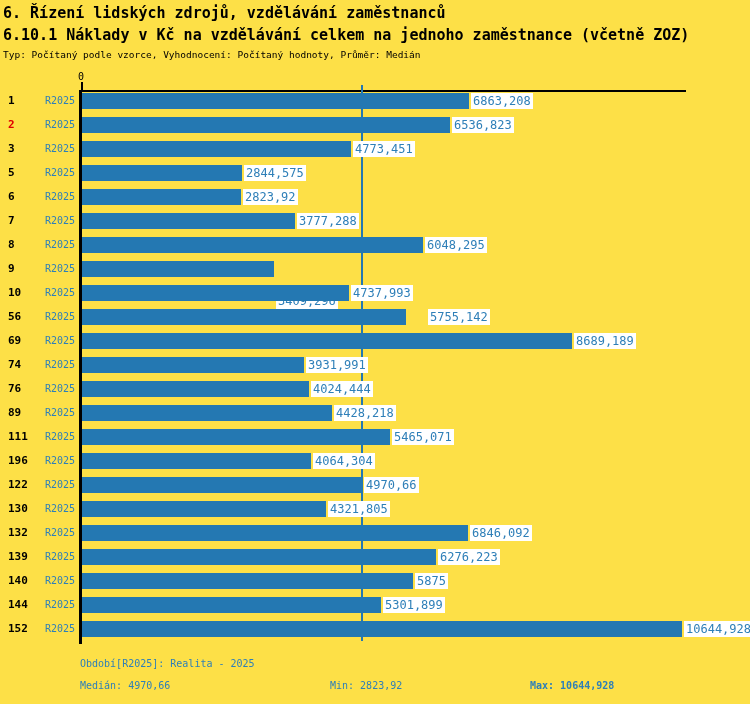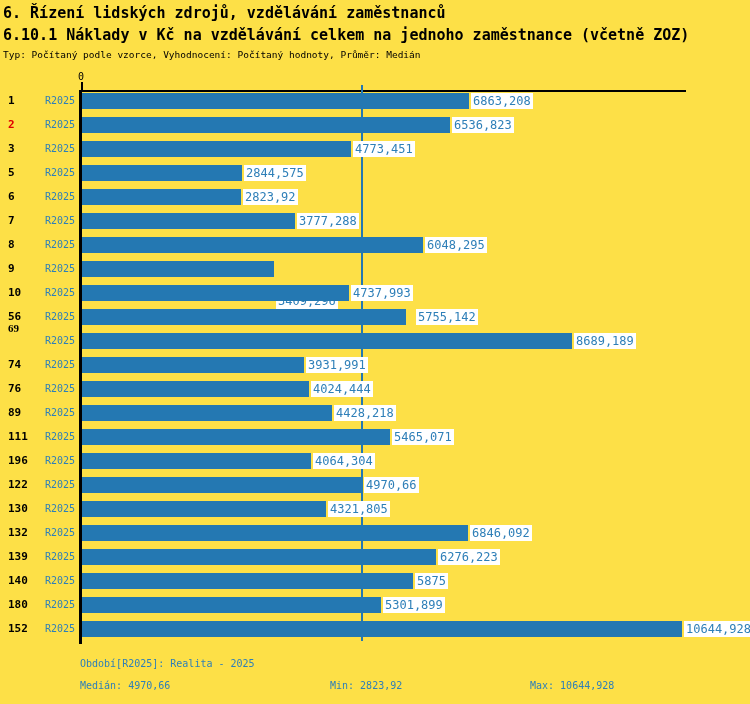--- a/index.html
+++ b/index.html
@@ -18,21 +18,21 @@
 
   #rows{position:absolute;left:0;top:0;width:750px;height:704px;z-index:2;}
   .rid{position:absolute;left:8px;height:16px;line-height:16px;font-size:11px;font-weight:bold;color:#000;white-space:pre;}
   .rser{position:absolute;left:45px;height:16px;line-height:16px;font-size:10px;white-space:pre;}
   .bar{position:absolute;height:16px;}
   .val{position:absolute;height:16px;line-height:16px;font-size:12px;background:#ffffff;padding:0 2px;white-space:pre;}
 
   .f-period{position:absolute;left:80px;top:658px;font-size:10px;white-space:pre;}
   .f-median{position:absolute;left:80px;top:680px;font-size:10px;white-space:pre;}
   .f-min{position:absolute;left:330px;top:680px;font-size:10px;white-space:pre;}
-  .f-max{position:absolute;left:530px;top:680px;font-size:10px;white-space:pre;}
+  .f-max{position:absolute;left:530px;top:680px;font-size:10px;white-space:pre;font-weight:bold;}
 </style>
 </head>
 <body>
 
 <div class="page">
 
   <div class="title1">6. Řízení lidských zdrojů, vzdělávání zaměstnanců</div>
   <div class="title2">6.10.1 Náklady v Kč na vzdělávání celkem na jednoho zaměstnance (včetně ZOZ)</div>
   <div class="meta">Typ: Počítaný podle vzorce, Vyhodnocení: Počítaný hodnoty, Průměr: Medián</div>
 
@@ -75,22 +75,22 @@
         <span class="rser" style="top: 261px; color: rgb(46, 127, 184);">R2025</span>
         <div class="bar" style="left: 82px; top: 261px; width: 192px; background: rgb(36, 120, 178);"></div>
         <span class="val" style="left: 276px; top: 261px; color: rgb(46, 127, 184); margin-top: 32px;">3409,296</span>
         <span class="rid" style="top: 285px; color: rgb(0, 0, 0);">10</span>
         <span class="rser" style="top: 285px; color: rgb(46, 127, 184);">R2025</span>
         <div class="bar" style="left: 82px; top: 285px; width: 267px; background: rgb(36, 120, 178);"></div>
         <span class="val" style="left: 351px; top: 285px; color: rgb(46, 127, 184);">4737,993</span>
         <span class="rid" style="top: 309px; color: rgb(0, 0, 0);">56</span>
         <span class="rser" style="top: 309px; color: rgb(46, 127, 184);">R2025</span>
         <div class="bar" style="left: 82px; top: 309px; width: 324px; background: rgb(36, 120, 178);"></div>
-        <span class="val" style="left: 416px; top: 309px; color: rgb(46, 127, 184);">5755,142</span>
-        <span class="rid" style="top: 320px; color: rgb(0, 0, 0); font-family: Liberation Serif, serif;">69</span>
+        <span class="val" style="left: 428px; top: 309px; color: rgb(46, 127, 184);">5755,142</span>
+        <span class="rid" style="top: 333px; color: rgb(0, 0, 0);">69</span>
         <span class="rser" style="top: 333px; color: rgb(46, 127, 184);">R2025</span>
         <div class="bar" style="left: 82px; top: 333px; width: 490px; background: rgb(36, 120, 178);"></div>
         <span class="val" style="left: 574px; top: 333px; color: rgb(46, 127, 184);">8689,189</span>
         <span class="rid" style="top: 357px; color: rgb(0, 0, 0);">74</span>
         <span class="rser" style="top: 357px; color: rgb(46, 127, 184);">R2025</span>
         <div class="bar" style="left: 82px; top: 357px; width: 222px; background: rgb(36, 120, 178);"></div>
         <span class="val" style="left: 306px; top: 357px; color: rgb(46, 127, 184);">3931,991</span>
         <span class="rid" style="top: 381px; color: rgb(0, 0, 0);">76</span>
         <span class="rser" style="top: 381px; color: rgb(46, 127, 184);">R2025</span>
         <div class="bar" style="left: 82px; top: 381px; width: 227px; background: rgb(36, 120, 178);"></div>
@@ -120,21 +120,21 @@
         <div class="bar" style="left: 82px; top: 525px; width: 386px; background: rgb(36, 120, 178);"></div>
         <span class="val" style="left: 470px; top: 525px; color: rgb(46, 127, 184);">6846,092</span>
         <span class="rid" style="top: 549px; color: rgb(0, 0, 0);">139</span>
         <span class="rser" style="top: 549px; color: rgb(46, 127, 184);">R2025</span>
         <div class="bar" style="left: 82px; top: 549px; width: 354px; background: rgb(36, 120, 178);"></div>
         <span class="val" style="left: 438px; top: 549px; color: rgb(46, 127, 184);">6276,223</span>
         <span class="rid" style="top: 573px; color: rgb(0, 0, 0);">140</span>
         <span class="rser" style="top: 573px; color: rgb(46, 127, 184);">R2025</span>
         <div class="bar" style="left: 82px; top: 573px; width: 331px; background: rgb(36, 120, 178);"></div>
         <span class="val" style="left: 415px; top: 573px; color: rgb(46, 127, 184);">5875</span>
-        <span class="rid" style="top: 597px; color: rgb(0, 0, 0);">180</span>
+        <span class="rid" style="top: 597px; color: rgb(0, 0, 0);">144</span>
         <span class="rser" style="top: 597px; color: rgb(46, 127, 184);">R2025</span>
         <div class="bar" style="left: 82px; top: 597px; width: 299px; background: rgb(36, 120, 178);"></div>
         <span class="val" style="left: 383px; top: 597px; color: rgb(46, 127, 184);">5301,899</span>
         <span class="rid" style="top: 621px; color: rgb(0, 0, 0);">152</span>
         <span class="rser" style="top: 621px; color: rgb(46, 127, 184);">R2025</span>
         <div class="bar" style="left: 82px; top: 621px; width: 600px; background: rgb(36, 120, 178);"></div>
         <span class="val" style="left: 684px; top: 621px; color: rgb(46, 127, 184);">10644,928</span>
       </div>
   </div>
 

